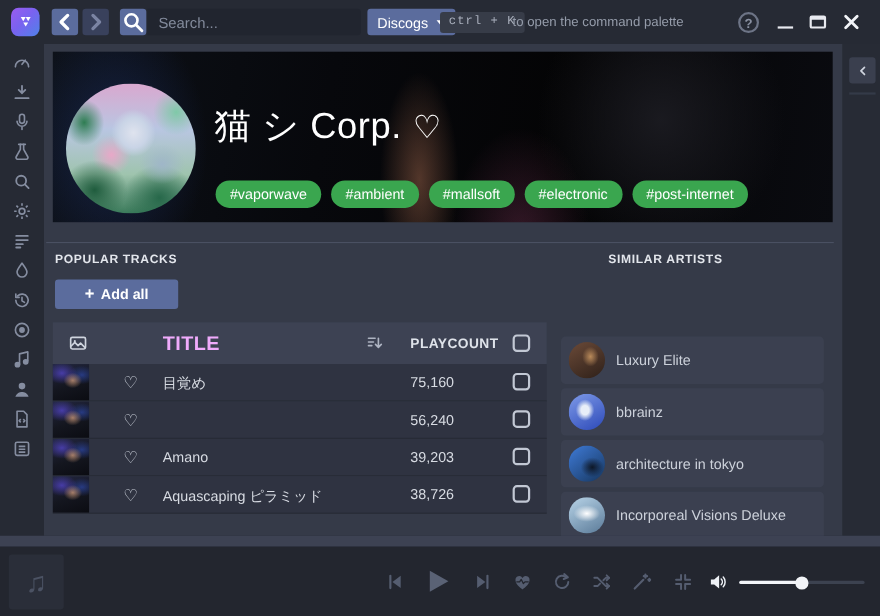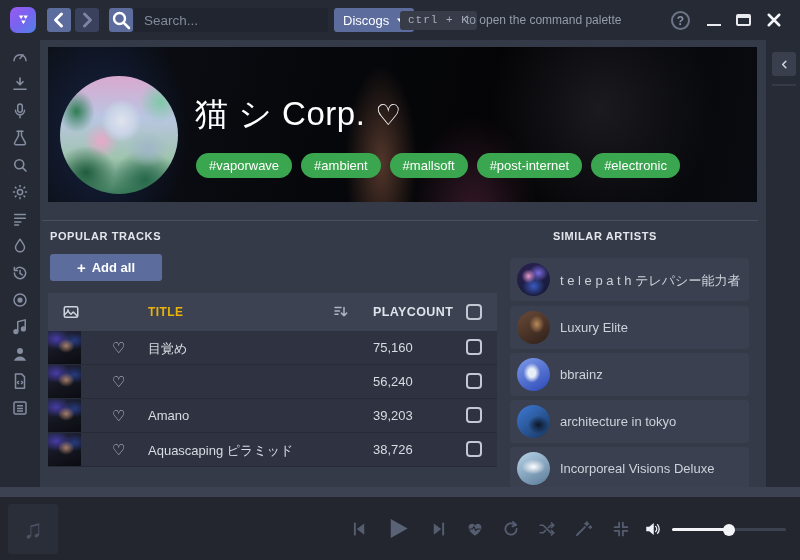--- a/index.html
+++ b/index.html
@@ -49,39 +49,39 @@
       radial-gradient(28px 30px at 52% 38%, #dfe3ee 0%, #c9d4e6 45%, transparent 72%),
       radial-gradient(30px 26px at 74% 62%, #9fb6c8 0%, transparent 70%),
       radial-gradient(40px 36px at 22% 82%, #1f5c3d 0%, transparent 75%),
       radial-gradient(44px 40px at 72% 88%, #27684a 0%, transparent 75%),
       radial-gradient(26px 30px at 14% 30%, #2e7d52 0%, transparent 70%),
       radial-gradient(30px 30px at 85% 22%, #7fc9a8 0%, transparent 70%),
       radial-gradient(24px 24px at 35% 55%, #e8a8c8 0%, transparent 75%),
       linear-gradient(180deg,#d9a8cf 0%,#b9c6e2 35%,#9fc4ae 70%,#3a7a5a 100%); }
   .artist-name { position:absolute; left:147px; top:45px; color:#ffffff; font-size:33px; font-weight:400; letter-spacing:.5px; }
   .artist-name .fav { font-size:29px; margin-left:10px; font-weight:400; }
-  .tags { position:absolute; left:148px; top:106px; display:flex; gap:9px;align-items:flex-end; }
+  .tags { position:absolute; left:148px; top:117px; display:flex; gap:9px;align-items:flex-end; }
   .tag { height:25px; padding:0 13px; border-radius:13px; background:#3aa64f; color:#fff; font-size:13px;
          display:flex; align-items:center; cursor:pointer; }
 
   .hdivider { position:absolute; left:2px; top:180px; width:716px; height:1px; background:#4a5062; }
 
   .section-heading { position:absolute; color:#e3e6ec; font-size:11px; font-weight:700; letter-spacing:.6px; }
   .h-popular { left:10px; top:190px; }
   .h-similar { left:470px; top:190px;margin-left:43px; }
 
   .add-all { position:absolute; left:10px; top:214px; width:112px; height:27px; background:#5b6c9d; border-radius:3px;
              color:#fff; font-size:13px; font-weight:700; display:flex; align-items:center; justify-content:center; gap:6px; cursor:pointer; }
   .add-all .plus { font-size:15px; font-weight:700; }
 
   
   .ptable { position:absolute; left:8px; top:253px; width:449px; }
   .thead { position:relative; height:38px; background:#3d4253; display:flex; align-items:center; }
   .thead .col-art { position:absolute; left:14px; width:18px; height:18px; }
-  .thead .col-title { position:absolute; left:100px; color:#eab308; font-size:12px; font-weight:700; letter-spacing:.4px; }
+  .thead .col-title { position:absolute; left:100px; color:#f0abfc; font-size:18px; font-weight:700; letter-spacing:.4px; }
   .thead .col-sort { position:absolute; left:284px; width:18px; height:18px; }
   .thead .col-play { position:absolute; left:325px; color:#dfe3ea; font-size:12.5px; font-weight:700; letter-spacing:.4px; }
   .checkbox { width:16px; height:16px; border:2px solid #c2c8d4; border-radius:4px; background:transparent; cursor:pointer; }
   .thead .col-check { position:absolute; left:418px; }
   .trow { position:relative; height:34px; background:#2f3341; border-bottom:1px solid #272b36; cursor:pointer; margin-top:0; }
   .trow:first-of-type { margin-top:5px; }
   .thumb { position:absolute; left:0; top:0; width:33px; height:33px;
     background:
       radial-gradient(12px 10px at 55% 45%, rgba(200,150,120,.8), transparent 70%),
       radial-gradient(20px 14px at 25% 25%, rgba(85,70,205,.75), transparent 70%),
@@ -271,22 +271,22 @@
 
     <div class="banner">
       <div class="artist-avatar"></div>
       <div class="artist-name">
         <span>猫 シ Corp.</span><span class="fav">♡</span>
       </div>
       <div class="tags">
         <span class="tag">#vaporwave</span>
         <span class="tag">#ambient</span>
         <span class="tag">#mallsoft</span>
+        <span class="tag">#electronic</span>
         <span class="tag">#post-internet</span>
-        <span class="tag">#electronic</span>
       </div>
     </div>
 
     <div class="hdivider"></div>
 
     <div class="section-heading h-popular">POPULAR TRACKS</div>
     <div class="section-heading h-similar">SIMILAR ARTISTS</div>
 
     <div class="add-all">
       <span class="plus">+</span>
@@ -335,24 +335,20 @@
       </div>
       <div class="trow">
         <span class="thumb"></span>
         <span class="row-heart">♡</span>
         <span class="row-title">Aquascaping ピラミッド</span>
         <span class="row-play">38,726</span>
         <span class="row-check checkbox"></span>
       </div>
     </div>
 
-    <div class="scard" style="top:218px">
-      <span class="av av1"></span>
-      <span class="nm">t e l e p a t h テレパシー能力者</span>
-    </div>
     <div class="scard" style="top:313px">
       <span class="av av3"></span>
       <span class="nm">bbrainz</span>
     </div>
     <div class="scard" style="top:266px">
       <span class="av av2"></span>
       <span class="nm">Luxury Elite</span>
     </div>
     <div class="scard" style="top:360px">
       <span class="av av4"></span>

